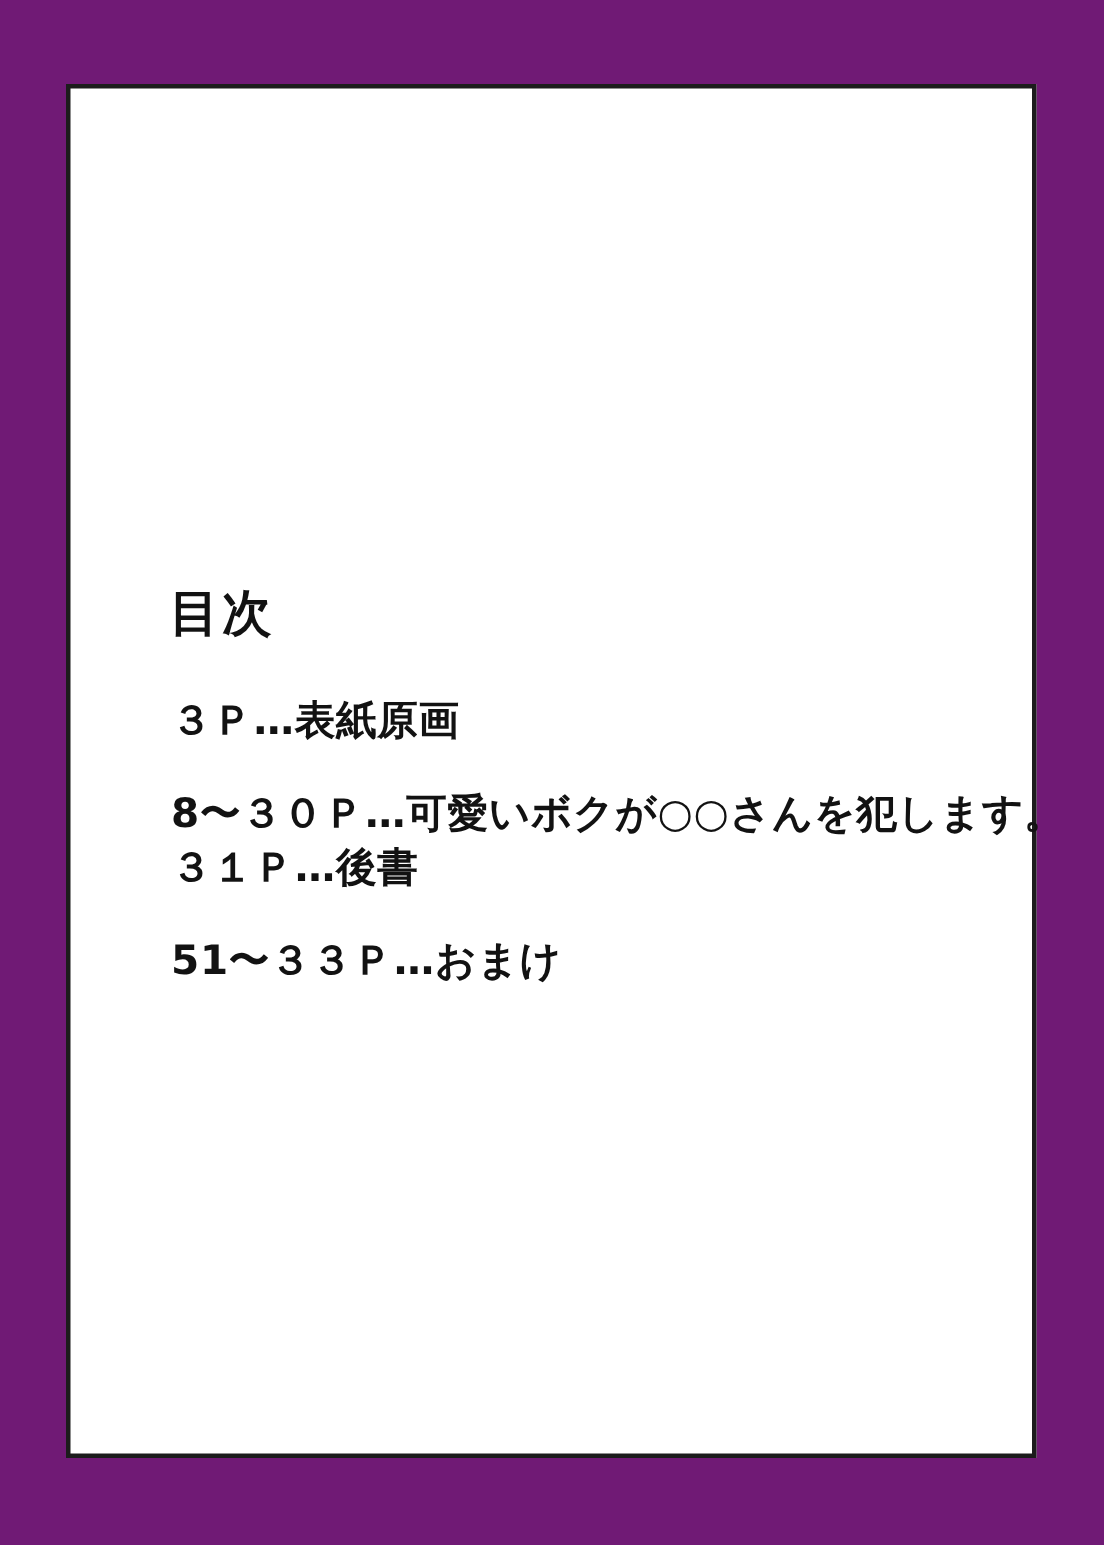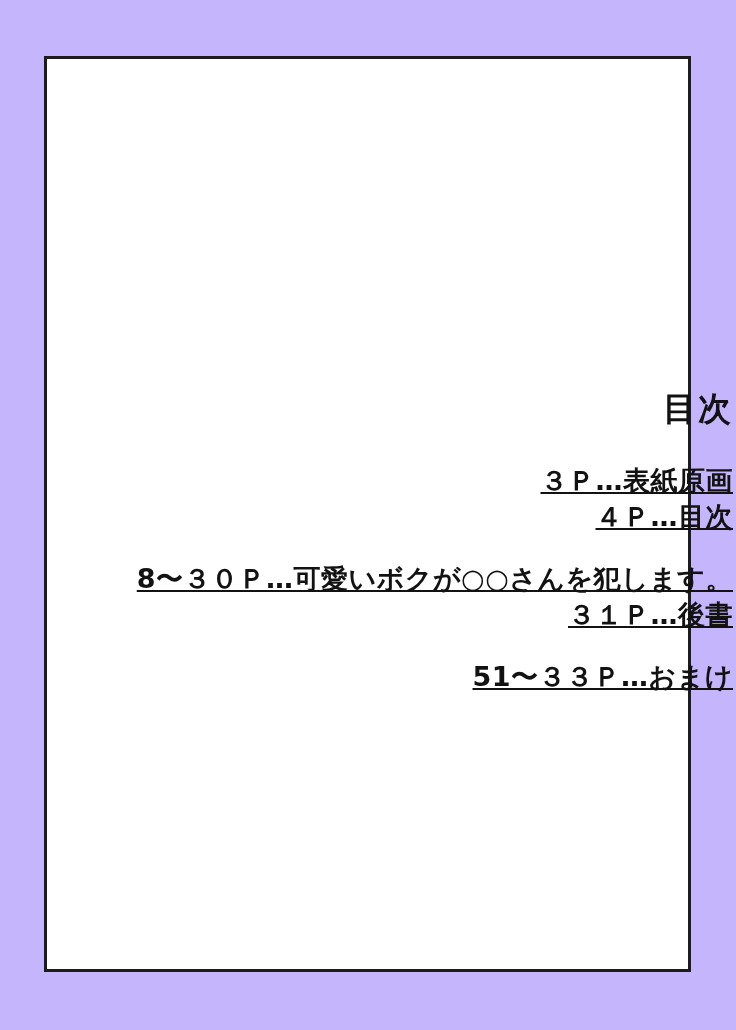--- a/index.html
+++ b/index.html
@@ -4,25 +4,24 @@
 <style>
   html, body {
     margin: 0;
     padding: 0;
     background: #ffffff;
   }
   .page {
     position: relative;
     width: 736px;
     height: 1030px;
-    background: #c4b5fd;
+    background: #701a75;
     overflow: hidden;
     font-family: "DejaVu Sans", sans-serif;
     color: #121212;
-    text-align: right;
   }
   .frame {
     position: absolute;
     left: 44px;
     top: 56px;
     width: 647px;
     height: 916px;
     border: 3px solid #1c1c1c;
     box-sizing: border-box;
     background: #ffffff;
@@ -34,22 +33,21 @@
     width: 620px;
   }
   .toc-heading {
     font-size: 33px;
     line-height: 40px;
     font-weight: bold;
     letter-spacing: 2px;
     margin: 0 0 34px 0;
   }
   .toc-group {
-    margin: 0 0 26px 12px;
-    text-decoration: underline;
+    margin: 0 0 26px 1px;
   }
   .toc-group:last-child {
     margin-bottom: 0;
   }
   .toc-line {
     font-size: 27px;
     line-height: 36px;
     font-weight: bold;
     letter-spacing: 0.5px;
     white-space: nowrap;
@@ -59,21 +57,20 @@
 <body>
 
 <div class="page">
   <div class="frame">
     <div class="content">
 
       <h1 class="toc-heading">目次</h1>
 
       <div class="toc-group">
         <div class="toc-line">３Ｐ…表紙原画</div>
-        <div class="toc-line">４Ｐ…目次</div>
       </div>
 
       <div class="toc-group">
         <div class="toc-line">8〜３０Ｐ…可愛いボクが○○さんを犯します。</div>
         <div class="toc-line">３１Ｐ…後書</div>
       </div>
 
       <div class="toc-group">
         <div class="toc-line">51〜３３Ｐ…おまけ</div>
       </div>

